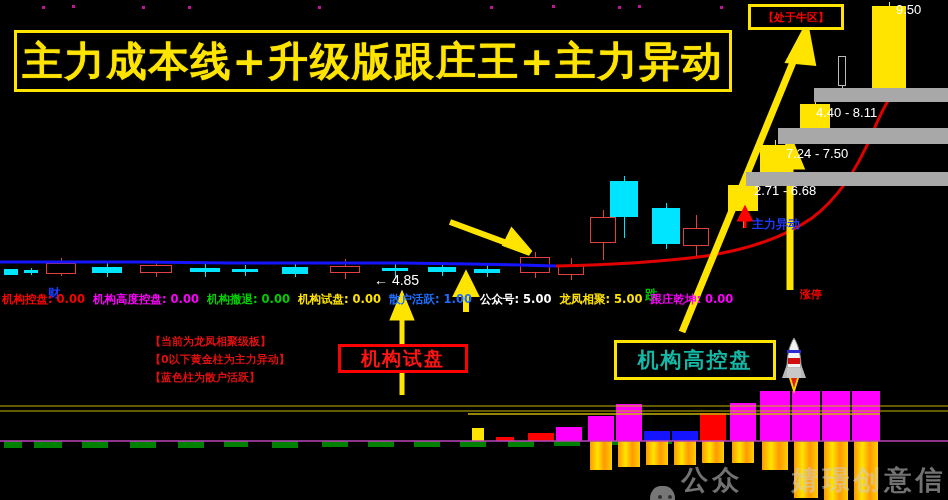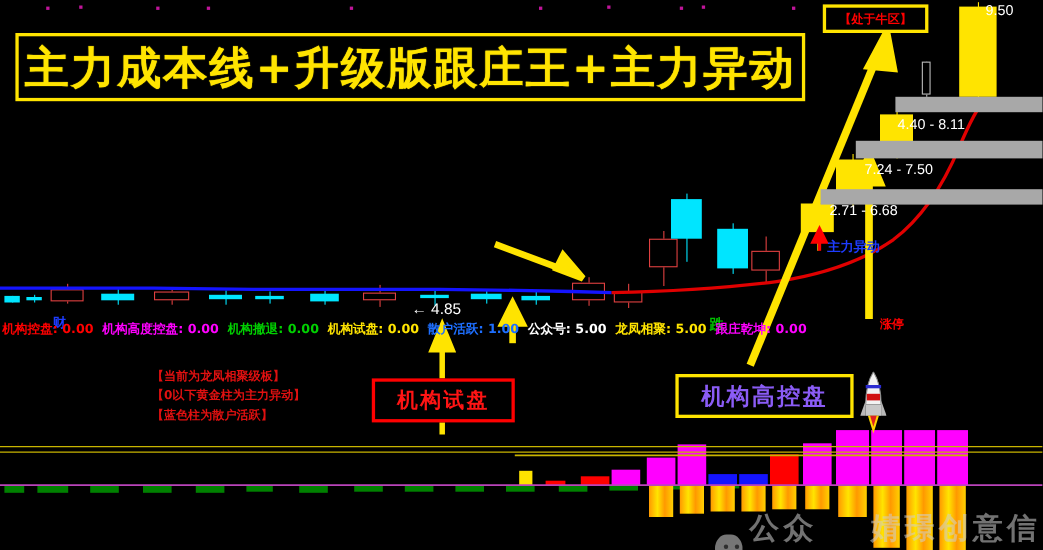--- a/index.html
+++ b/index.html
@@ -27,42 +27,42 @@
     font-family:"DejaVu Serif","Liberation Serif",serif;
   }
 
   
   .callout{position:absolute;box-sizing:border-box;display:flex;align-items:center;justify-content:center;background:#000;}
   .callout span{font-weight:bold;font-family:"DejaVu Serif","Liberation Serif",serif;white-space:nowrap;}
 
   .c-red{border:3px solid #ff0000;}
   .c-red span{color:#ff1414;}
   .c-yellow{border:3px solid #ffe400;}
-  .c-yellow span{color:#8b5cf6;}
+  .c-yellow span{color:#14b8a6;}
   .c-purple{border:3px solid #9c17e0;}
   .c-purple span{color:#b33bff;}
 
   
   .bullbox{position:absolute;left:748px;top:4px;width:96px;height:26px;border:3px solid #ffe400;box-sizing:border-box;background:#000;display:flex;align-items:center;justify-content:center;}
   .bullbox span{color:#ff0000;font-size:11px;font-weight:bold;font-family:"DejaVu Sans",sans-serif;}
 
   
   .band{position:absolute;background:#a8a8a8;}
   .pricelabel{position:absolute;color:#ffffff;font-size:13px;font-family:"Liberation Sans",sans-serif;white-space:nowrap;}
 
   
   .cdl{position:absolute;}
   .wick{position:absolute;width:1px;}
 
   
   .statusline{position:absolute;left:2px;top:292px;white-space:nowrap;font-size:11.5px;font-family:"DejaVu Sans",sans-serif;font-weight:bold;}
   .statusline i{font-style:normal;}
 
   
-  .note{position:absolute;color:#e01010;font-size:11px;font-weight:bold;font-family:"DejaVu Sans",sans-serif;white-space:nowrap;}
+  .note{position:absolute;color:#e01010;font-size:11px;font-weight:bold;font-family:"DejaVu Sans",sans-serif;white-space:nowrap;margin-left:12px;}
 
   
   svg.ovl{position:absolute;left:0;top:0;width:948px;height:500px;pointer-events:none;}
 
   
   .wm{position:absolute;left:650px;top:462px;display:flex;align-items:center;gap:6px;opacity:.55;}
   .wm-txt{color:#cfcfcf;font-size:27px;font-weight:bold;letter-spacing:4px;font-family:"DejaVu Serif","Liberation Serif",serif;}
   .wm-ico{width:30px;height:25px;background:#d8d8d8;border-radius:50%/60%;position:relative;}
   .wm-ico:after{content:"";position:absolute;left:4px;bottom:-4px;border-top:7px solid #d8d8d8;border-right:7px solid transparent;}
   .wm-eye{position:absolute;width:4px;height:4px;background:#555;border-radius:50%;top:9px;}
@@ -233,21 +233,21 @@
   <div class="pricelabel" style="left:896px;top:2px;">9.50</div>
   <div class="pricelabel" style="left:816px;top:105px;">4.40 - 8.11</div>
   <div class="pricelabel" style="left:786px;top:146px;">7.24 - 7.50</div>
   <div class="pricelabel" style="left:754px;top:183px;">2.71 - 6.68</div>
 
   <div class="abs" style="left:752px;top:216px;color:#1e3cff;font-size:12px;font-weight:bold;font-family:'DejaVu Sans',sans-serif;">主力异动</div>
 
   <div class="abs" style="left:348px;top:272px;color:#ffffff;font-size:14px;font-family:'Liberation Sans',sans-serif;margin-left:26px;">← 4.85</div>
 
 
-  <div class="callout c-red" style="left:338px;top:344px;width:130px;height:40px;">
+  <div class="callout c-red" style="left:338px;top:344px;width:130px;height:29px;">
     <span style="font-size:19px;letter-spacing:2px;">机构试盘</span>
   </div>
 
   <div class="callout c-yellow" style="left:614px;top:340px;width:162px;height:40px;">
     <span style="font-size:21px;letter-spacing:2px;">机构高控盘</span>
   </div>
 
 
   <div class="abs" style="left:48px;top:285px;color:#1e3cff;font-size:12px;font-weight:bold;font-family:'DejaVu Sans',sans-serif;">财</div>
   <div class="abs" style="left:645px;top:286px;color:#00c000;font-size:13px;font-weight:bold;font-family:'DejaVu Sans',sans-serif;">跌</div>

